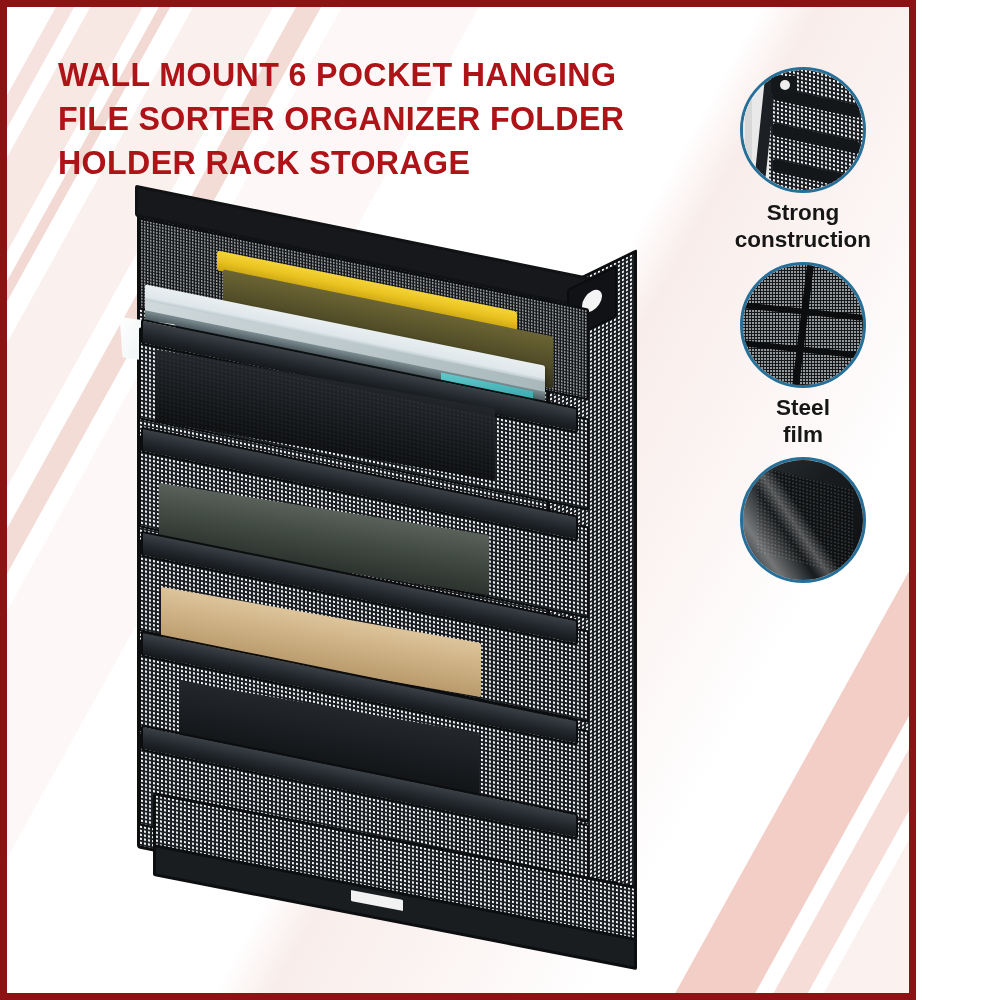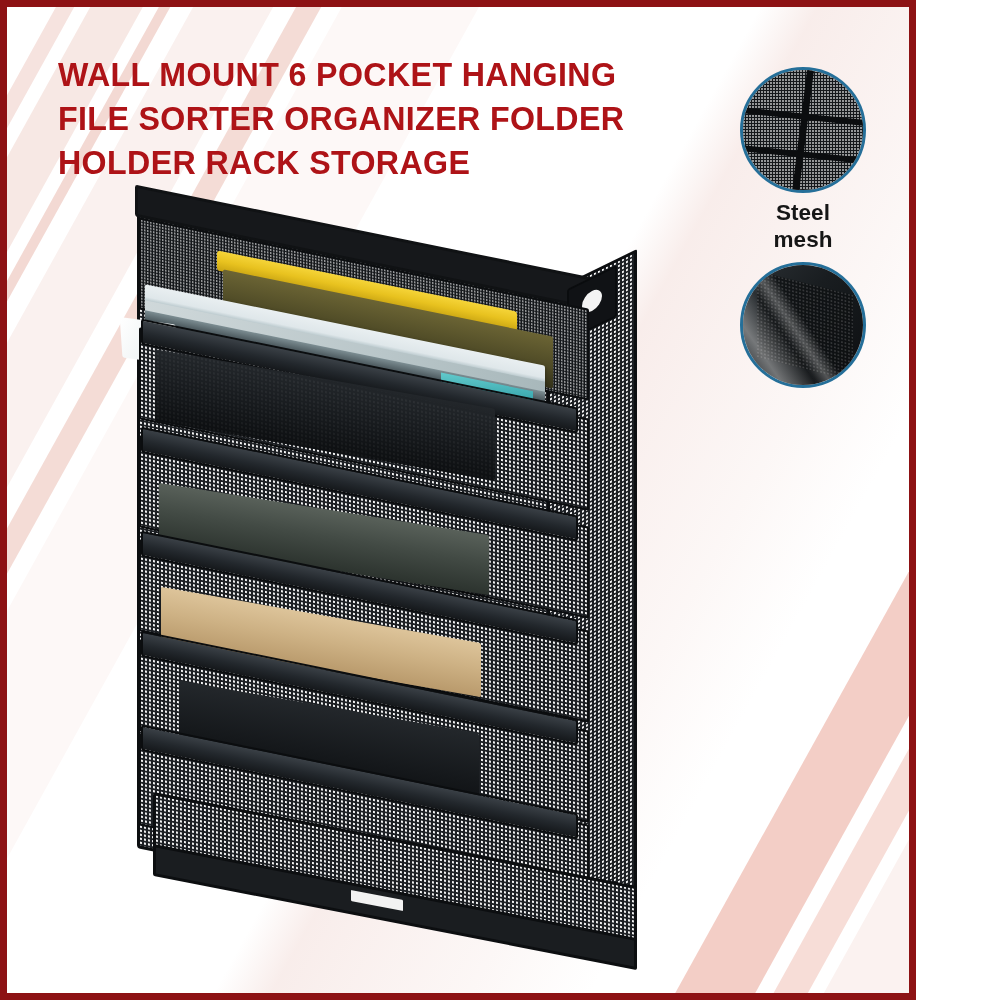--- a/index.html
+++ b/index.html
@@ -346,31 +346,46 @@
       </div>
 
       <div class="bottom-tray mesh"></div>
       <div class="bottom-tray-front mesh-dense"></div>
       <div class="label-tag"></div>
     </div>
   </div>
 
   <div class="features">
 
+    <div class="feature">
+      <div class="circle c1">
+        <div class="inner">
+          <div class="m mesh"></div>
+          <div class="post2"></div>
+          <div class="post"></div>
+          <div class="bar" style="top:26px;"></div>
+          <div class="bar" style="top:62px;"></div>
+          <div class="bar" style="top:98px;"></div>
+          <div class="hook"></div>
+        </div>
+      </div>
+      <div class="feat-label">Strong
+construction</div>
+    </div>
 
     <div class="feature">
       <div class="circle c2">
         <div class="inner mesh-dense">
           <div class="v"></div>
           <div class="h1"></div>
           <div class="h2"></div>
         </div>
       </div>
       <div class="feat-label">Steel
-mesh</div>
+film</div>
     </div>
 
     <div class="feature">
       <div class="circle c3">
         <div class="inner">
           <div class="panel mesh-dark"></div>
           <div class="sheen"></div>
           <div class="sheen2"></div>
         </div>
       </div>

